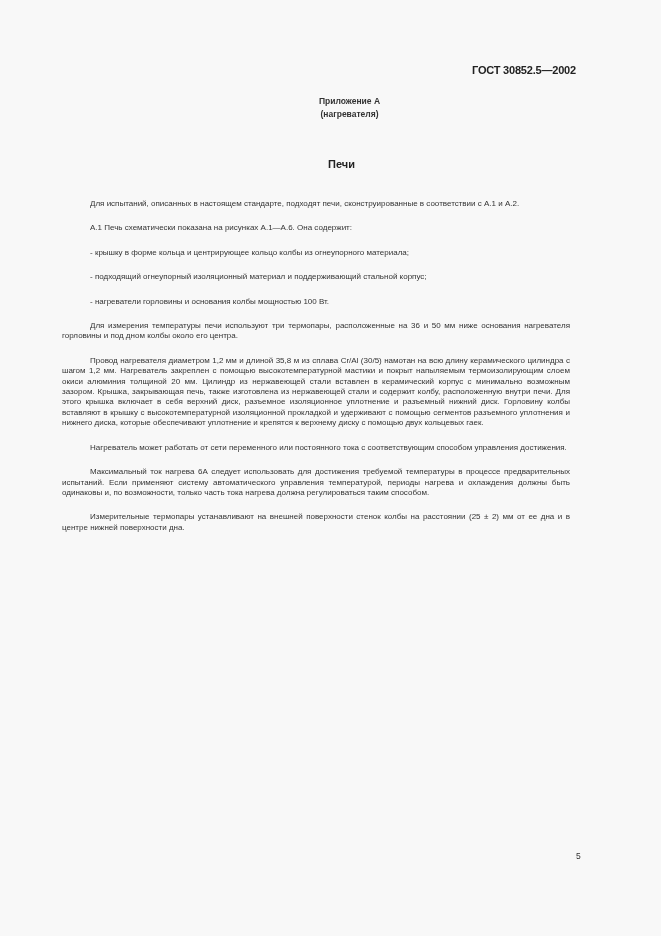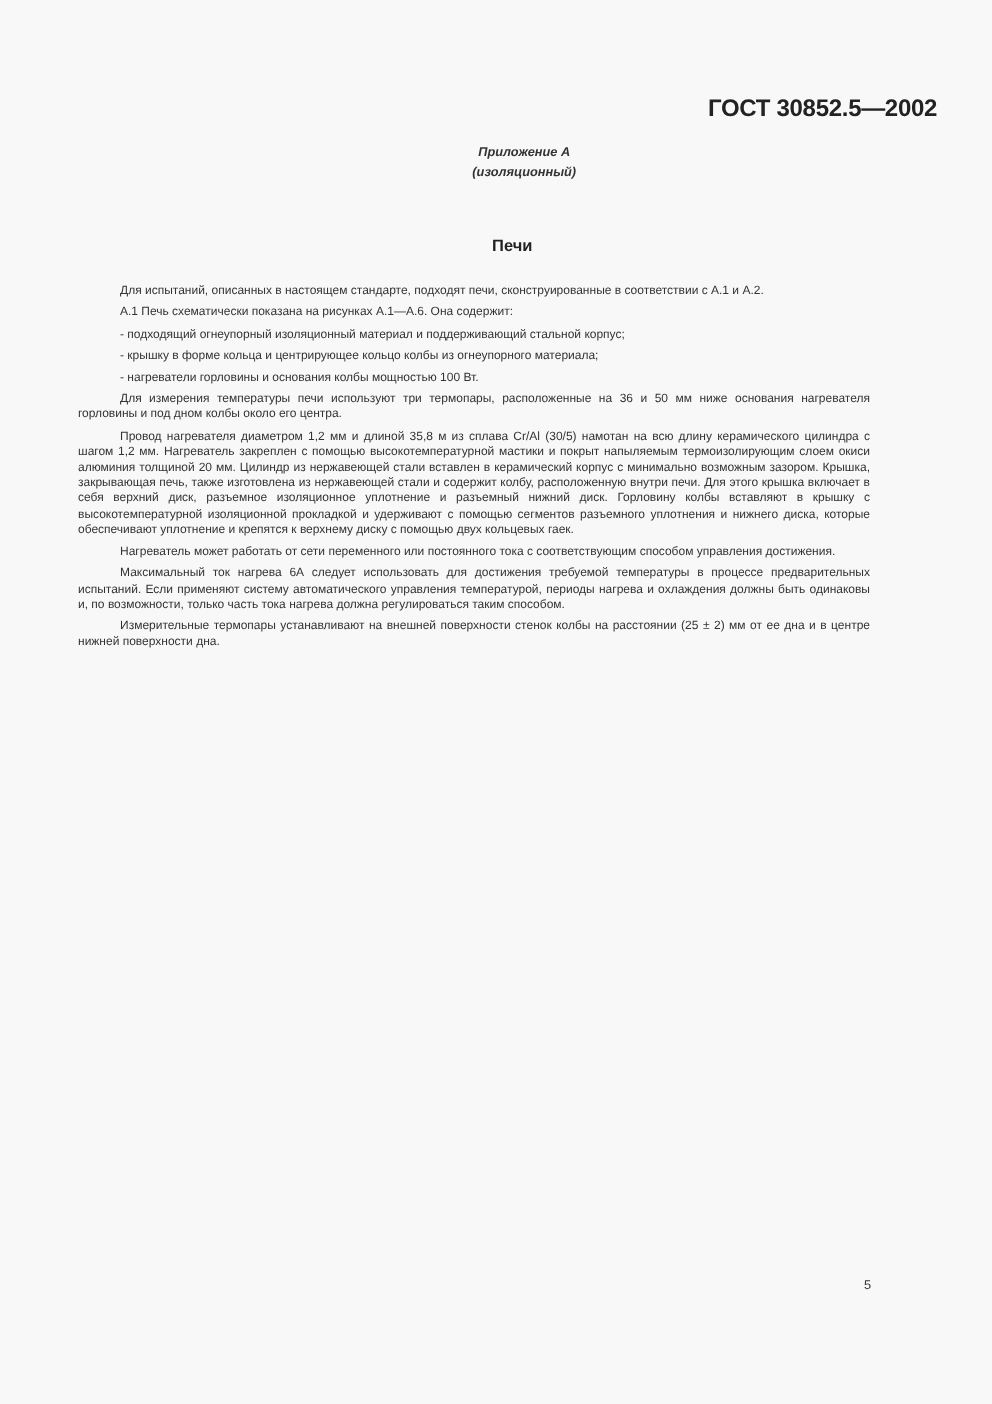--- a/index.html
+++ b/index.html
@@ -6,62 +6,62 @@
   body {
     width: 661px; height: 936px;
     background: #f8f8f8;
     font-family: "Liberation Sans", sans-serif;
     color: #2a2a2a;
     position: relative;
     overflow: hidden;
   }
   .header-code {
     position: absolute; left: 472px; top: 64px;
-    font-size: 16px; font-weight: bold; color: #222;
+    font-size: 11px; font-weight: bold; color: #222;
     letter-spacing: -0.2px;
     text-align: center;
   }
   .appendix {
     position: absolute; left: 0; width: 661px; top: 95px;
     text-align: center; font-size: 8.5px; font-weight: bold; line-height: 13px;
     color: #333;
   }
-  .appendix div { padding-left: 38px; font-style: italic; }
+  .appendix div { padding-left: 38px; }
   .title {
     position: absolute; left: 0; width: 661px; top: 158px;
     text-align: center; font-size: 11px; font-weight: bold; color: #222;
     padding-left: 22px; box-sizing: border-box;
   }
   .body {
     position: absolute; left: 48px; top: 185px; width: 536px;
     font-size: 8px; line-height: 10.4px; color: #333;
   }
-  .p { text-align: justify; text-indent: 28px; margin: 4px; }
+  .p { text-align: justify; text-indent: 28px; margin: 14px; }
   .p.gap { margin-top: 2.5px; }
   .page-num {
     position: absolute; left: 576px; top: 851px; font-size: 8.5px; color: #333;
   }
 </style>
 </head>
 <body>
 
 <div class="header-code">ГОСТ 30852.5—2002</div>
 
 <div class="appendix">
   <div>Приложение А</div>
-  <div>(изоляционный)</div>
+  <div>(нагревателя)</div>
 </div>
 
 <div class="title">Печи</div>
 
 <div class="body">
   <p class="p">Для испытаний, описанных в настоящем стандарте, подходят печи, сконструированные в соответствии с А.1 и А.2.</p>
   <p class="p">А.1  Печь схематически показана на рисунках А.1—А.6. Она содержит:</p>
+  <p class="p">- крышку в форме кольца и центрирующее кольцо колбы из огнеупорного материала;</p>
   <p class="p">- подходящий огнеупорный изоляционный материал и поддерживающий стальной корпус;</p>
-  <p class="p">- крышку в форме кольца и центрирующее кольцо колбы из огнеупорного материала;</p>
   <p class="p">- нагреватели горловины и основания колбы мощностью 100 Вт.</p>
   <p class="p">Для измерения температуры печи используют три термопары, расположенные на 36 и 50 мм ниже основания нагревателя горловины и под дном колбы около его центра.</p>
   <p class="p gap">Провод нагревателя диаметром 1,2 мм и длиной 35,8 м из сплава Cr/Al (30/5) намотан на всю длину керамического цилиндра с шагом 1,2 мм. Нагреватель закреплен с помощью высокотемпературной мастики и покрыт напыляемым термоизолирующим слоем окиси алюминия толщиной 20 мм. Цилиндр из нержавеющей стали вставлен в керамический корпус с минимально возможным зазором. Крышка, закрывающая печь, также изготовлена из нержавеющей стали и содержит колбу, расположенную внутри печи. Для этого крышка включает в себя верхний диск, разъемное изоляционное уплотнение и разъемный нижний диск. Горловину колбы вставляют в крышку с высокотемпературной изоляционной прокладкой и удерживают с помощью сегментов разъемного уплотнения и нижнего диска, которые обеспечивают уплотнение и крепятся к верхнему диску с помощью двух кольцевых гаек.</p>
   <p class="p">Нагреватель может работать от сети переменного или постоянного тока с соответствующим способом управления достижения.</p>
   <p class="p gap">Максимальный ток нагрева 6А следует использовать для достижения требуемой температуры в процессе предварительных испытаний. Если применяют систему автоматического управления температурой, периоды нагрева и охлаждения должны быть одинаковы и, по возможности, только часть тока нагрева должна регулироваться таким способом.</p>
   <p class="p">Измерительные термопары устанавливают на внешней поверхности стенок колбы на расстоянии (25 ± 2) мм от ее дна и в центре нижней поверхности дна.</p>
 </div>
 
 <div class="page-num">5</div>
 

